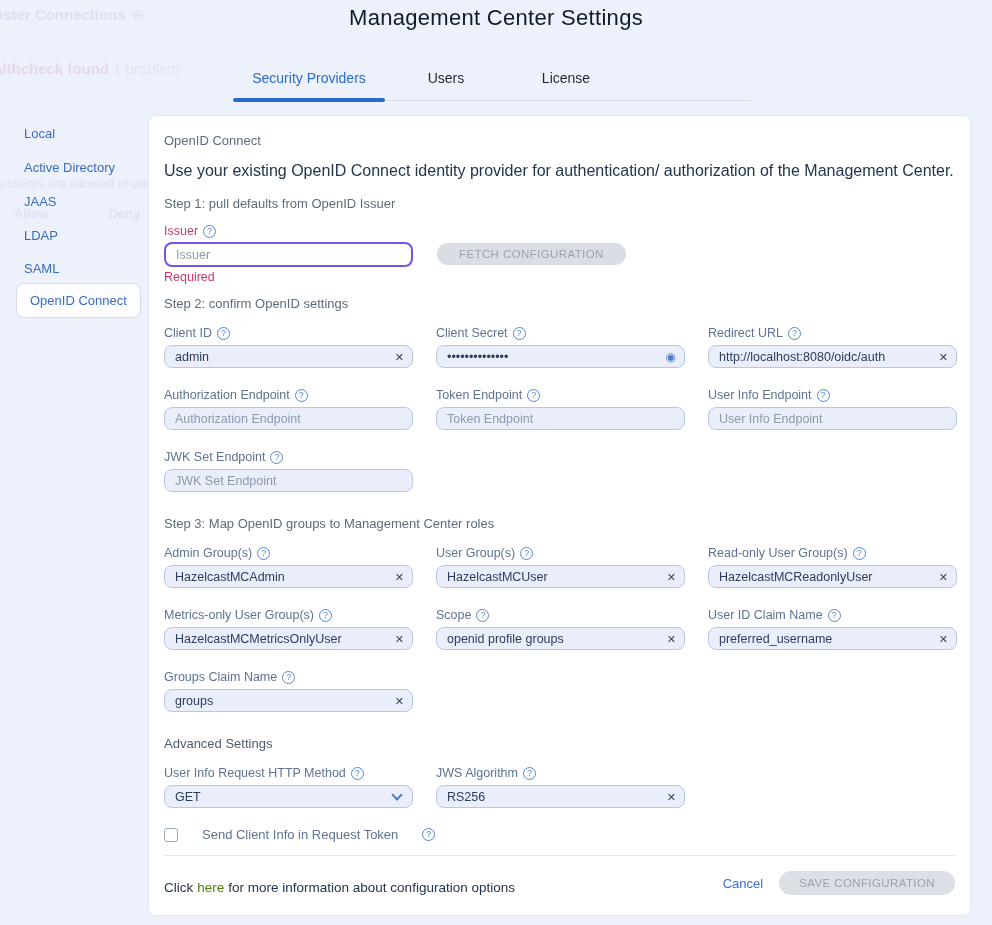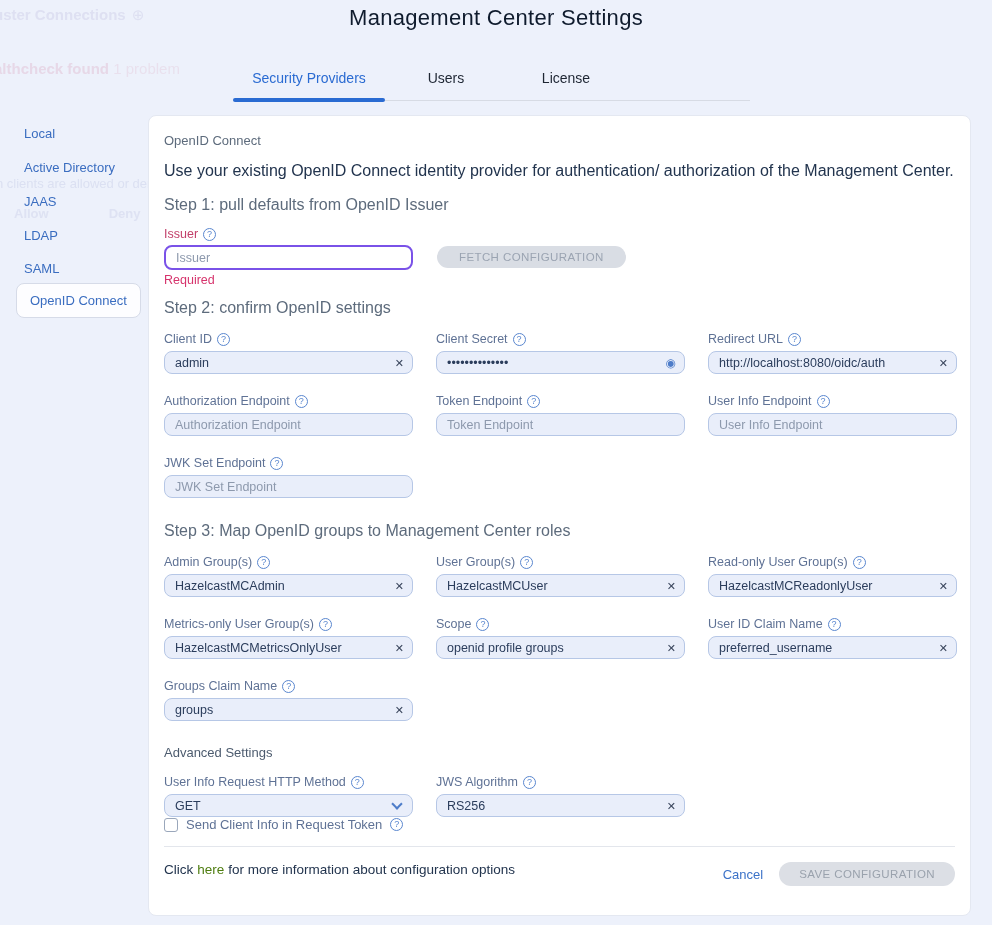--- a/index.html
+++ b/index.html
@@ -61,21 +61,21 @@
 
   
   .panel {
     position: absolute; left: 148px; top: 115px; width: 823px; height: 801px;
     background: #ffffff; border: 1px solid #e4e8f1; border-radius: 8px;
     z-index: 3; padding: 17px 15px 16px 15px;
     display: flex; flex-direction: column;
   }
   .section-title { font-size: 13px; color: #5d6b7c; }
   .description  { font-size: 16px; color: #22344e; margin-top: 14px; }
-  .step         { font-size: 16px; color: #5d6b7c; }
+  .step         { font-size: 13px; color: #5d6b7c; }
   #step1 { margin-top: 16px; }
   #step2 { margin-top: 12px; }
   #step3 { margin-top: 24px; }
   #advanced { margin-top: 24px; font-size: 13px; color: #4c5b6e; }
 
   .label-row { display: flex; align-items: center; gap: 5px; height: 16px; }
   .lbl { font-size: 12.5px; color: #5f7295; white-space: nowrap; }
   .lbl.crimson { color: #c2406a; }
   .help {
     width: 13px; height: 13px; border: 1px solid #5a87cf; border-radius: 50%;
@@ -112,30 +112,30 @@
     background: #d9dde4; color: #9ba4b2; font-size: 11.5px; letter-spacing: 0.4px;
     font-family: "Liberation Sans", sans-serif; cursor: default; margin-top: 1px;
   }
   .required-msg { font-size: 12.5px; color: #d6336c; margin-top: 5px; }
 
   .grid {
     display: grid; grid-template-columns: 249px 249px 249px;
     column-gap: 23px; row-gap: 19px; margin-top: 14px;
   }
 
-  .checkbox-row { display: flex; align-items: center; gap: 8px; }
+  .checkbox-row { display: flex; align-items: center; gap: 24px; margin-top: 19px; }
   .checkbox {
     width: 14px; height: 14px; border: 1.5px solid #9aa7bb; border-radius: 3px;
     background: #fff; cursor: pointer; flex: 0 0 auto;
   }
   .checkbox-label { font-size: 13px; color: #5f7295; }
 
   .divider { margin-top: auto; border-top: 1px solid #e3e6ec; }
   .footer-row {
-    display: flex; align-items: flex-start; margin-top: 15px; margin-bottom: 13px;
+    display: flex; align-items: flex-end; margin-top: 15px; margin-bottom: 4px;
   }
   .footer-text { font-size: 13.5px; color: #22344e; display: flex; gap: 4px; }
   .link { color: #4d7c0f; cursor: pointer; }
   .footer-actions { margin-left: auto; display: flex; align-items: center; gap: 16px; }
   .cancel-link { font-size: 13px; color: #3b72c8; cursor: pointer; }
   .save-btn {
     height: 24px; padding: 0 20px; border: none; border-radius: 12px;
     background: #dcdfe5; color: #9aa2ad; font-size: 11.5px; letter-spacing: 0.4px;
     font-family: "Liberation Sans", sans-serif; cursor: default;
   }

